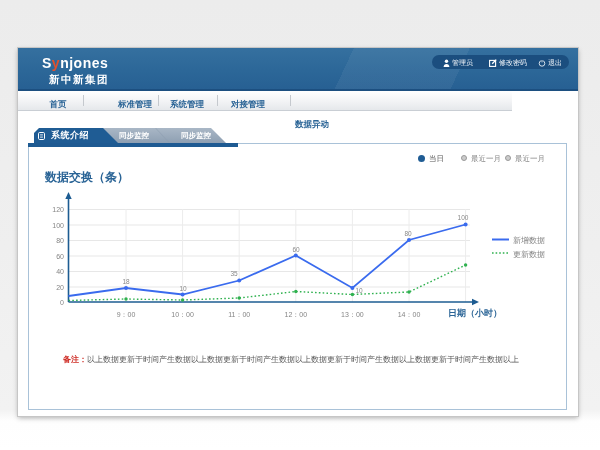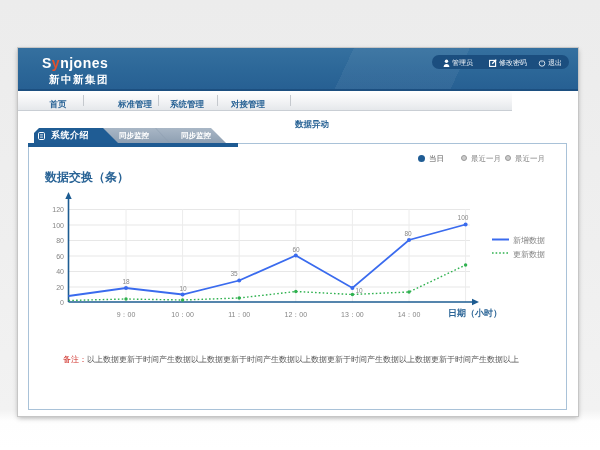--- a/index.html
+++ b/index.html
@@ -38,21 +38,21 @@
   .panel{position:absolute;left:10px;top:94.5px;width:539px;height:267px;box-sizing:border-box;
     background:#fff;border:1px solid #a9c2d8;z-index:0;}
   .tabbar{position:absolute;left:10px;top:94.5px;width:210px;height:4px;background:#1e5a92;z-index:4;}
   .radio{position:absolute;border-radius:50%;}
   .rsel{width:7px;height:7px;background:#1f5c94;}
   .run{width:4px;height:4px;background:#cccccc;border:1.5px solid #9a9a9a;}
   .rlab{position:absolute;font-size:7.5px;color:#8a8a8a;}
   .yt{position:absolute;left:27px;top:121px;color:#2a6496;font-size:12px;font-weight:bold;}
   .xt{position:absolute;left:430px;top:259px;color:#2a6496;font-size:9px;font-weight:bold;}
   .note{position:absolute;left:45px;top:306px;font-size:8px;color:#555;white-space:nowrap;}
-  .note b{color:#cf2d26;font-weight:normal;}
+  .note b{color:#cf2d26;font-weight:bold;}
   svg text{font-family:"Liberation Sans",sans-serif;}
 </style>
 </head>
 <body>
 <div class="stage">
  <div class="page">
   <div class="hdr">
     <div class="logo">
       <div class="en">S<span style="color:#e2512c">y</span>njones</div>
       <div class="cn">新中新集团</div>

